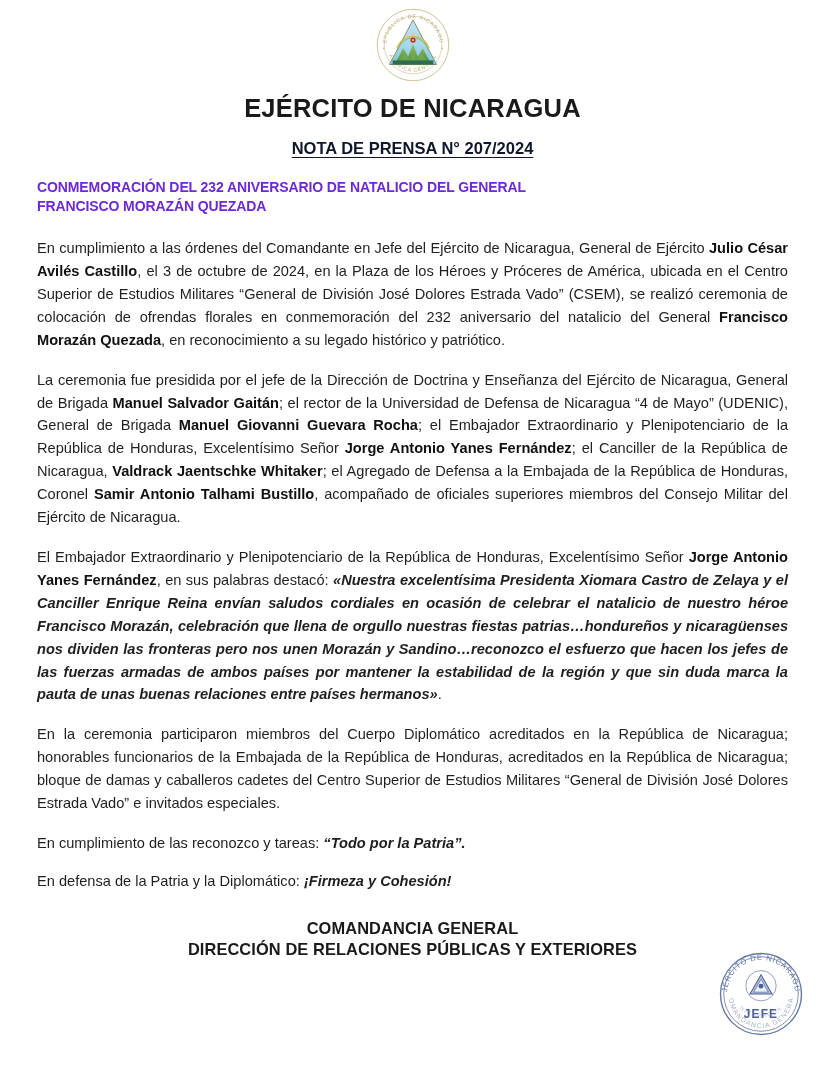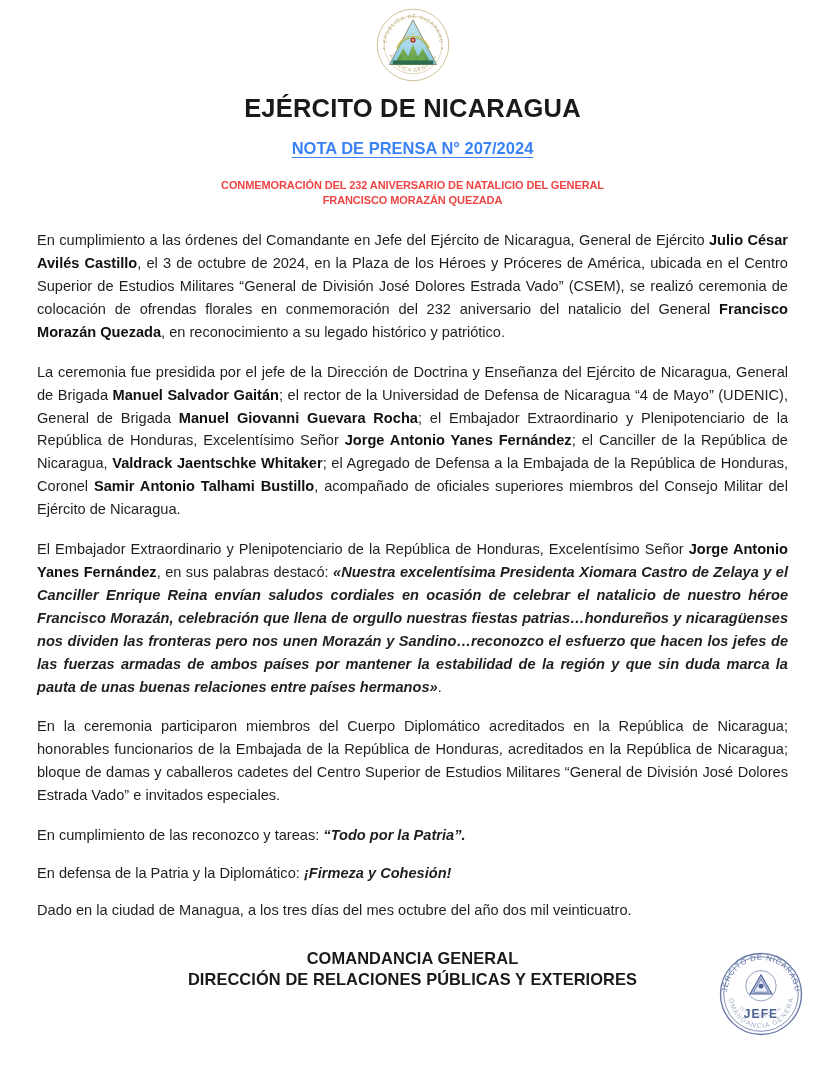--- a/index.html
+++ b/index.html
@@ -46,34 +46,34 @@
     letter-spacing: 0.2px;
     color: #1a1a1a;
     margin-top: 4px;
     line-height: 1.1;
   }
 
   .press-no {
     text-align: center;
     font-size: 16.5px;
     font-weight: bold;
-    color: #3b82f6;
+    color: #0f172a;
     margin-top: 17px;
     line-height: 1.1;
   }
   .press-no span.u {
     text-decoration: underline;
     text-underline-offset: 3px;
   }
 
   .subject {
-    text-align: center;
-    font-size: 11px;
-    font-weight: bold;
-    color: #ef4444;
+    text-align: left;
+    font-size: 14px;
+    font-weight: bold;
+    color: #6d28d9;
     margin-top: 21px;
     line-height: 1.32;
     letter-spacing: -0.1px;
   }
 
   
   .body-block {
     margin-top: 22px;
   }
   p.para {
@@ -207,21 +207,20 @@
     <p class="para"><span>La ceremonia fue presidida por el jefe de la Dirección de Doctrina y Enseñanza del Ejército de Nicaragua, General de Brigada </span><b>Manuel Salvador Gaitán</b><span>; el rector de la Universidad de Defensa de Nicaragua “4 de Mayo” (UDENIC), General de Brigada </span><b>Manuel Giovanni Guevara Rocha</b><span>; el Embajador Extraordinario y Plenipotenciario de la República de Honduras, Excelentísimo Señor </span><b>Jorge Antonio Yanes Fernández</b><span>; el Canciller de la República de Nicaragua, </span><b>Valdrack Jaentschke Whitaker</b><span>; el Agregado de Defensa a la Embajada de la República de Honduras, Coronel </span><b>Samir Antonio Talhami Bustillo</b><span>, acompañado de oficiales superiores miembros del Consejo Militar del Ejército de Nicaragua.</span></p>
 
     <p class="para"><span>El Embajador Extraordinario y Plenipotenciario de la República de Honduras, Excelentísimo Señor </span><b>Jorge Antonio Yanes Fernández</b><span>, en sus palabras destacó: </span><span class="quote">«Nuestra excelentísima Presidenta Xiomara Castro de Zelaya y el Canciller Enrique Reina envían saludos cordiales en ocasión de celebrar el natalicio de nuestro héroe Francisco Morazán, celebración que llena de orgullo nuestras fiestas patrias…hondureños y nicaragüenses nos dividen las fronteras pero nos unen Morazán y Sandino…reconozco el esfuerzo que hacen los jefes de las fuerzas armadas de ambos países por mantener la estabilidad de la región y que sin duda marca la pauta de unas buenas relaciones entre países hermanos»</span><span>.</span></p>
 
     <p class="para">En la ceremonia participaron miembros del Cuerpo Diplomático acreditados en la República de Nicaragua; honorables funcionarios de la Embajada de la República de Honduras, acreditados en la República de Nicaragua; bloque de damas y caballeros cadetes del Centro Superior de Estudios Militares “General de División José Dolores Estrada Vado” e invitados especiales.</p>
 
     <p class="closing"><span>En cumplimiento de las reconozco y tareas: </span><span class="motto">“Todo por la Patria”.</span></p>
 
     <p class="closing"><span>En defensa de la Patria y la Diplomático: </span><span class="motto">¡Firmeza y Cohesión!</span></p>
 
-    <p class="dateline">Dado en la ciudad de Managua, a los tres días del mes octubre del año dos mil veinticuatro.</p>
   </div>
 
   <div class="footer">
     <div>COMANDANCIA GENERAL</div>
     <div>DIRECCIÓN DE RELACIONES PÚBLICAS Y EXTERIORES</div>
   </div>
 
   <svg class="seal" viewBox="0 0 100 100">
     <g fill="none" stroke="#4a5f96" stroke-width="1.5" opacity="0.9">
       <circle cx="50" cy="50" r="44"></circle>

